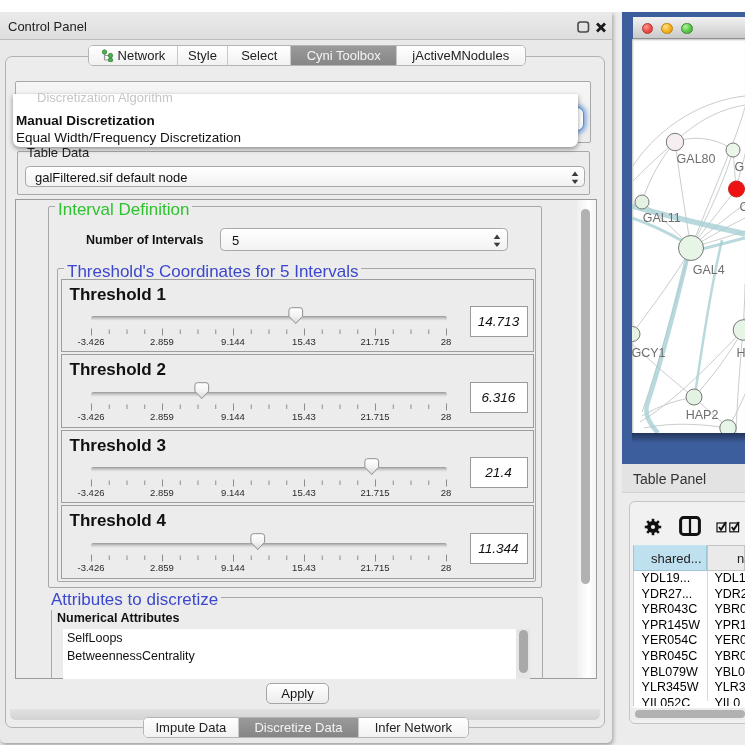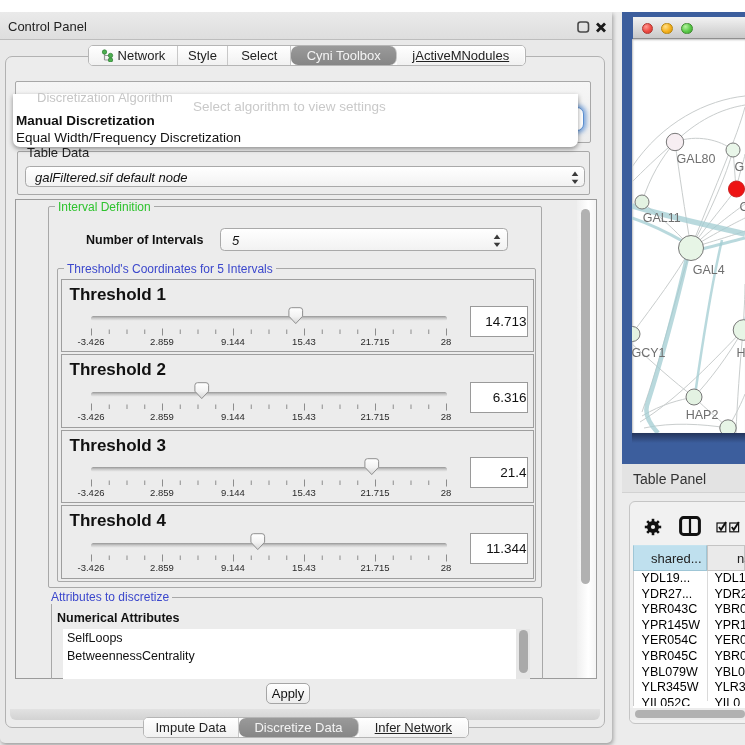--- a/index.html
+++ b/index.html
@@ -15,42 +15,42 @@
 
 
 #content { position:absolute; left:5px; top:44px; width:600px; height:672px;
   background:#ececec; border:1px solid #b2b2b2; border-radius:7px; }
 
 
 .seg { position:absolute; height:21px; background:#fdfdfd; border:1px solid #b5b5b5;
   border-radius:5px; display:flex; font-size:13px; color:#222; overflow:hidden; }
 .seg .s { display:flex; align-items:center; justify-content:center; height:100%;
   border-right:1px solid #c8c8c8; background:linear-gradient(#ffffff,#f1f1f1); white-space:nowrap; }
-.seg .s:last-child { border-right:none;text-decoration:underline; }
-.seg .sel { background:linear-gradient(#9a9a9a,#868686); color:#f4f4f4;border-radius:7px; }
+.seg .s:last-child { border-right:none; }
+.seg .sel { background:linear-gradient(#9a9a9a,#868686); color:#f4f4f4; }
 
 
 .grp { position:absolute; border:1px solid #a8a8a8; border-radius:2px; }
-.gtitle { position:absolute; top:-7px; font-size:12px; background:#ececec; padding:0 3px; }
+.gtitle { position:absolute; top:-7px; font-size:17px; background:#ececec; padding:0 3px; }
 
 .combo { position:absolute; background:linear-gradient(#ffffff,#f2f2f2); border:1px solid #a9a9a9;
-  border-radius:4.5px; font-size:13px; color:#111;font-style:italic; }
+  border-radius:4.5px; font-size:13px; color:#111; }
 .combo .arr { position:absolute; }
 
 
 .thpanel { position:absolute; left:60.5px; width:473.5px; height:73.8px;
   border:1px solid #9e9e9e; background:#ececec; }
 .thtitle { position:absolute; left:8px; top:5px; font-size:17px; font-weight:bold; color:#111; }
 .thtrack { position:absolute; left:29.5px; top:36.5px; width:355.5px; height:5px; border-radius:3px;
   background:linear-gradient(#969696,#c9c9c9 45%,#efefef); }
 .thticks { position:absolute; left:0; top:48px; }
 .ththumb { position:absolute; top:27px; }
 .ticklab { position:absolute; top:56px; width:60px; text-align:center; font-size:9.5px; color:#2a2a2a; }
 .thval { position:absolute; left:408px; top:26.5px; width:58px; height:31px; background:#fff;
-  border:1px solid #9a9a9a; font-size:13.5px; color:#111; text-align:right; line-height:29px; }
+  border:1px solid #9a9a9a; font-size:13.5px; color:#111; text-align:center; line-height:29px;font-style:italic; }
 
 .blue { color:#3b47cc; }
 .green { color:#2ec32e; }
 
 
 .vsb-track { position:absolute; background:linear-gradient(90deg,#efefef,#ffffff 60%,#f4f4f4); }
 .sb-thumb { position:absolute; background:#b1b1b1; border-radius:4.5px; }
 
 
 #attrlist { position:absolute; left:63px; top:616.5px; width:467px; height:50px; background:#fff; overflow:hidden;
@@ -110,21 +110,20 @@
     <div class="s" style="width:128px">jActiveMNodules</div>
   </div>
 
   <div class="grp" style="left:15px;top:68.5px;width:576px;height:62px;background:linear-gradient(#f6f6f6,#ececec)"></div>
 
   <div class="abs" style="left:550px;top:95px;width:34px;height:24px;border-radius:7px;background:#fff;
        box-shadow:0 0 4px 2.5px rgba(100,150,215,0.8); border:1.5px solid #5b8fd0"></div>
 
   <div class="abs" style="left:13.3px;top:81.5px;width:564.5px;height:53.5px;background:#fff;
        border-radius:0 0 7px 7px; box-shadow:0 2px 5px rgba(0,0,0,0.4); z-index:5"></div>
-  <div class="abs" style="left:193px;top:86.5px;width:213px;font-size:13.5px;color:#c9c9c9;z-index:6">Select algorithm to view settings</div>
   <div class="abs" style="left:16px;top:101px;font-size:13.5px;font-weight:bold;color:#111;z-index:6">Manual Discretization</div>
   <div class="abs" style="left:16px;top:117.5px;font-size:13.5px;color:#111;z-index:6">Equal Width/Frequency Discretization</div>
 
   <div class="abs" style="left:37px;top:77.5px;font-size:13px;color:#c6c6c6;z-index:6">Discretization Algorithm</div>
 
   <div class="grp" style="left:17px;top:139px;width:573px;height:44px"></div>
   <div class="abs" style="left:25px;top:133px;font-size:13px;color:#222;background:transparent;padding:0 2px">Table Data</div>
   <div class="combo" style="left:25px;top:153.5px;width:560px;height:21.5px">
     <span style="position:absolute;left:9px;top:3px">galFiltered.sif default node</span>
     <svg class="arr" style="right:5px;top:4px" width="8" height="14">
@@ -335,21 +334,21 @@
   <div id="attrlist">
         <div>SelfLoops</div>
         <div>BetweennessCentrality</div>
       </div>
   <div class="vsb-track" style="left:516px;top:617px;width:14px;height:49.5px;background:#e6e6e6"></div>
   <div class="sb-thumb" style="left:518.5px;top:618px;width:9px;height:43px;background:#a9a9a9"></div>
 
   <div class="abs" style="left:16px;top:667px;width:579px;height:48px;background:#ececec"></div>
   <div class="abs" style="left:10px;top:697px;width:590px;height:11px;background:linear-gradient(#e2e2e2,#d2d2d2);border-radius:0 0 6px 6px"></div>
 
-  <div class="btn" style="left:266px;top:670.5px;width:44px;height:21px;line-height:19px">Apply</div>
+  <div class="btn" style="left:266px;top:670.5px;width:63px;height:21px;line-height:19px">Apply</div>
 
   <div class="seg" style="left:143px;top:705px;width:325.5px">
     <div class="s" style="width:94.8px">Impute Data</div>
     <div class="s sel" style="width:120.4px">Discretize Data</div>
     <div class="s" style="width:108.3px">Infer Network</div>
   </div>
 </div>
 
 <div id="netwin">
   <div id="nettitle">

